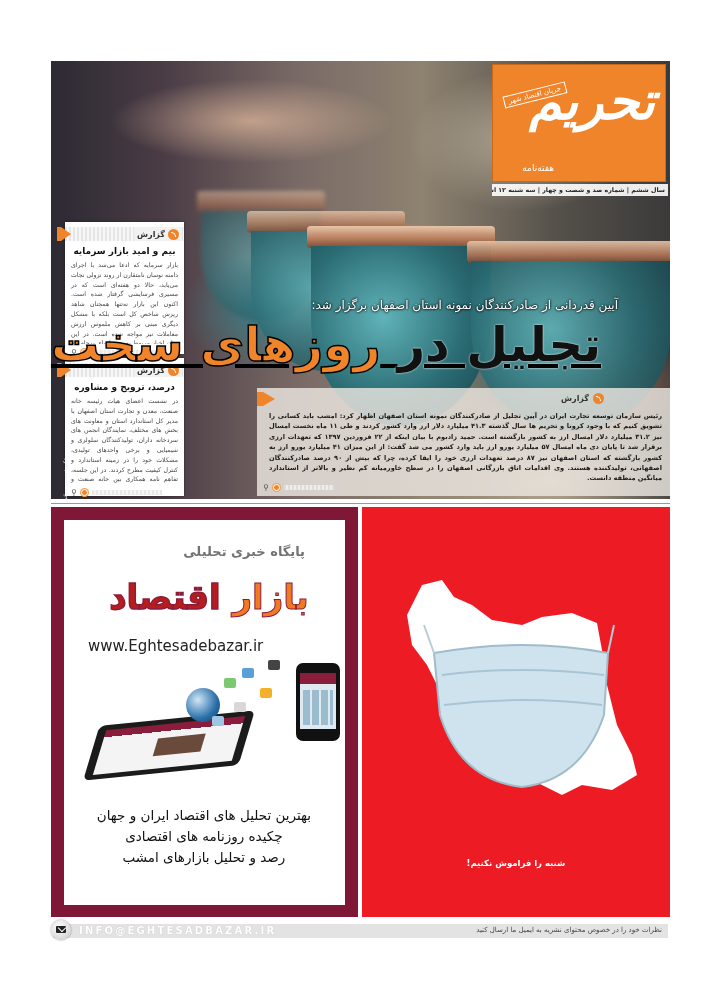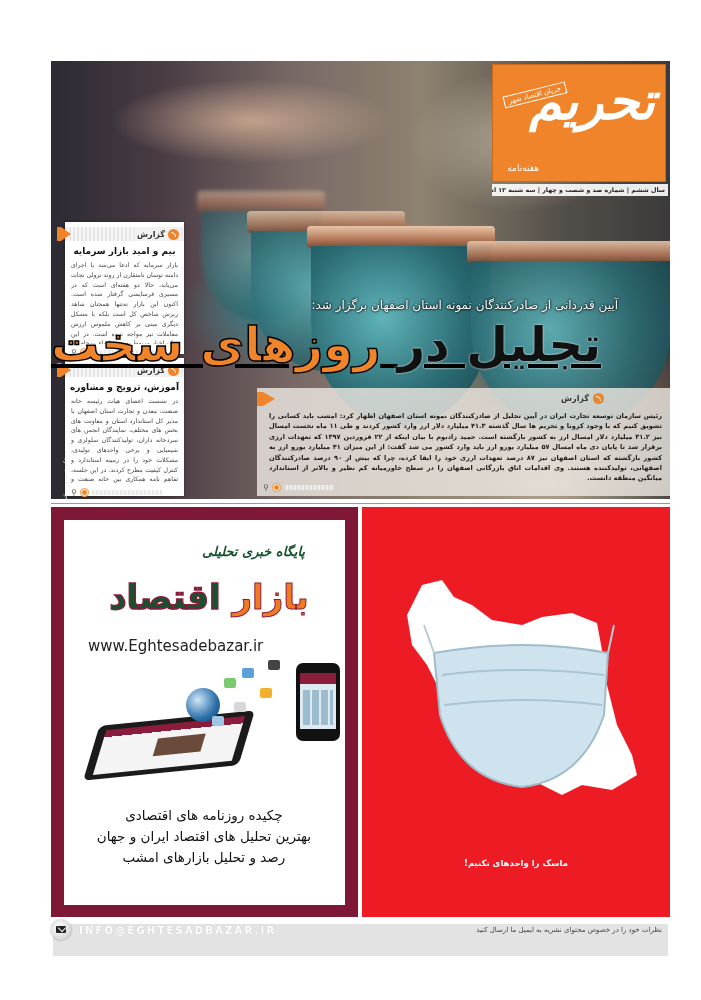--- a/index.html
+++ b/index.html
@@ -31,21 +31,21 @@
   .masthead {
     position: absolute; left: 492px; top: 64px; width: 174px; height: 118px;
     background: #f0842a; border: 1px solid #c96a1a;
   }
   .masthead .logo {
     position: absolute; right: 10px; top: 10px; color: #fff;
     font-family: "DejaVu Serif", serif; font-weight: bold; font-size: 52px; line-height: 1;
     direction: rtl; letter-spacing: -2px; font-style: italic;
   }
   .masthead .weekly {
-    position: absolute; right: 126px; bottom: 8px; color: #fff; font-size: 9px; direction: rtl;
+    position: absolute; right: 111px; bottom: 8px; color: #fff; font-size: 9px; direction: rtl;
   }
   .masthead .tagline {
     position: absolute; left: 10px; top: 24px; color: #fff; font-size: 7px;
     border: 1px solid #fff; padding: 1px 4px; transform: rotate(-14deg); direction: rtl;
   }
   .issue-line {
     position: absolute; left: 492px; top: 184px; width: 176px; height: 12px;
     background: rgba(255,255,255,0.9); font-size: 6.3px; color: #222; direction: rtl;
     text-align: right; padding: 2px 3px; white-space: nowrap; overflow: hidden; font-weight: bold;
   }
@@ -110,24 +110,24 @@
 
   .divider { position: absolute; left: 51px; top: 503px; width: 619px; height: 1px; background: #999; }
 
   
   .ad-bazar {
     position: absolute; left: 51px; top: 507px; width: 307px; height: 410px; background: #7f1736;
   }
   .ad-bazar .inner {
     position: absolute; left: 13px; top: 13px; right: 13px; bottom: 12px; background: #fff;
   }
-  .ad-bazar .subtitle { position: absolute; right: 40px; top: 24px; direction: rtl; font-size: 13px; font-weight: bold; color: #14532d; font-style: italic; }
+  .ad-bazar .subtitle { position: absolute; right: 40px; top: 24px; direction: rtl; font-size: 13px; font-weight: bold; color: #737373; }
   .ad-bazar .brand { position: absolute; left: 30px; top: 60px; width: 230px; direction: rtl; text-align: center;
     font-size: 34px; font-weight: bold; line-height: 1; letter-spacing: 1px; }
-  .ad-bazar .brand .w1 { color: #14532d; text-align: right; -webkit-text-stroke: 1.5px #8a1c3c; }
+  .ad-bazar .brand .w1 { color: #b91c1c; text-align: right; -webkit-text-stroke: 1.5px #8a1c3c; }
   .ad-bazar .brand .w2 { color: #f07a22; -webkit-text-stroke: 1px #8a1c3c; }
   .ad-bazar .url { position: absolute; left: 24px; top: 117px; font-size: 15px; color: #222; font-family: "DejaVu Sans", sans-serif; }
   .ad-bazar .devices { position: absolute; left: 20px; top: 138px; width: 260px; height: 125px; }
   .tablet { position: absolute; left: 10px; top: 60px; width: 150px; height: 55px; background: #1b1b1b; border-radius: 6px;
     transform: skewX(-22deg) rotate(-6deg); }
   .tablet .screen { position: absolute; inset: 5px 8px; background: linear-gradient(180deg, #8a1c3c 0 16%, #f4f4f4 16% 100%); }
   .tablet .screen::after { content:""; position:absolute; left:40%; top:30%; width:35%; height:40%; background:#6a4a3a; }
   .phone { position: absolute; right: 4px; top: 5px; width: 44px; height: 78px; background: #111; border-radius: 7px; }
   .phone .screen { position: absolute; left: 4px; right: 4px; top: 10px; bottom: 12px;
     background: linear-gradient(180deg, #8a1c3c 0 20%, #dfe9f0 20% 100%); }
@@ -145,21 +145,21 @@
     position: absolute; left: 362px; top: 507px; width: 308px; height: 410px; background: #ed1c24;
   }
   .ad-mask .hashtag { position: absolute; left: 0; right: 0; top: 40px; text-align: center; direction: rtl;
     color: #fff; font-size: 28px; font-weight: bold; }
   .ad-mask .map { position: absolute; left: 20px; top: 68px; width: 270px; height: 230px; }
   .ad-mask .caption { position: absolute; left: 0; right: 0; top: 351px; text-align: center; direction: rtl;
     color: #fff; font-size: 8.5px; font-weight: bold; }
 
   
   .footer {
-    position: absolute; left: 53px; top: 924px; width: 615px; height: 32px; background: #e3e3e3;
+    position: absolute; left: 53px; top: 924px; width: 615px; height: 14px; background: #e3e3e3;
   }
   .footer .mail { position: absolute; left: -2px; top: -4px; width: 20px; height: 20px; border-radius: 50%;
     background: radial-gradient(circle at 40% 35%, #ffffff, #d8d8d8 70%, #b0b0b0); box-shadow: 0 0 2px rgba(0,0,0,0.5); }
   .footer .mail::before { content:""; position:absolute; left:5px; top:6px; width:10px; height:7px; background:#222; border-radius:1px; }
   .footer .mail::after { content:""; position:absolute; left:6px; top:6px; width:8px; height:4px;
     border-bottom:1px solid #fff; border-left:1px solid #fff; transform: skewX(0) rotate(-45deg); transform-origin: center; width:5px; height:5px; left:7.5px; top:4.5px; }
   .footer .email { position: absolute; left: 26px; top: 1px; font-size: 10px; letter-spacing: 2.2px; color: #fff;
     text-shadow: 0 0 1px #bbb; font-weight: bold; }
   .footer .note { position: absolute; right: 6px; top: 2px; direction: rtl; font-size: 7px; color: #444; }
 </style>
@@ -210,21 +210,21 @@
 </div>
 
 <div class="card" style="left:65px; top:358px; height:138px;">
   <div class="card-head">
     <div class="arrow"></div>
     <div class="tag">
       <span class="rss"></span>
       <span class="tag-label">گزارش</span>
     </div>
   </div>
-  <div class="title">آموزش، ترویج و مشاوره</div>
+  <div class="title">درصد، ترویج و مشاوره</div>
   <div class="body" style="height:88px; overflow:hidden;">در نشست اعضای هیات رئیسه خانه صنعت، معدن و تجارت استان اصفهان با مدیر کل استاندارد استان و معاونت های بخش های مختلف، نمایندگان انجمن های سردخانه داران، تولیدکنندگان سلولزی و شیمیایی و برخی واحدهای تولیدی، مشکلات خود را در زمینه استاندارد و کنترل کیفیت مطرح کردند. در این جلسه، تفاهم نامه همکاری بین خانه صنعت و سازمان استاندارد استان اصفهان به امضای طرفین رسید. سیدعبدالوهاب سهل آبادی در این نشست با اشاره به اینکه...</div>
   <div class="foot">
     <span class="share">⚲</span>
     <span class="dot"></span>
     <span class="bar"></span>
   </div>
 </div>
 
 <div class="photo-credit">عکس: محسن جوانمرد</div>
 
@@ -267,36 +267,36 @@
       <div class="tile" style="left:158px; top:10px; background:#5aa0d8;"></div>
       <div class="tile" style="left:176px; top:30px; background:#f3b12b;"></div>
       <div class="tile" style="left:150px; top:44px; background:#d8d8d8;"></div>
       <div class="tile" style="left:184px; top:2px; background:#444;"></div>
       <div class="tile" style="left:128px; top:58px; background:#9ec6e6;"></div>
       <div class="phone">
           <div class="screen"></div>
         </div>
     </div>
     <div class="features">
+      <div>بهترین تحلیل های اقتصاد ایران و جهان</div>
       <div>چکیده روزنامه های اقتصادی</div>
-      <div>بهترین تحلیل های اقتصاد ایران و جهان</div>
       <div>رصد و تحلیل بازارهای امشب</div>
     </div>
   </div>
 </div>
 
 <div class="ad-mask">
   <svg class="map" viewBox="0 0 270 230">
     <path d="M40 10 L60 5 L72 22 L90 30 L110 45 L140 50 L160 42 L190 38 L215 48 L220 75 L225 110 L235 150 L250 180 L255 200 L230 215 L200 210 L180 220 L150 205 L120 190 L95 165 L70 140 L55 110 L45 90 L30 70 L25 40 Z" fill="#ffffff"></path>
     <path d="M52 78 Q140 62 226 78 L222 140 Q200 205 140 212 Q78 205 58 140 Z" fill="#cfe3ee" stroke="#9fbccb" stroke-width="2"></path>
     <path d="M60 100 Q140 90 222 100" stroke="#a9c4d3" stroke-width="2" fill="none"></path>
     <path d="M62 130 Q140 120 220 130" stroke="#a9c4d3" stroke-width="2" fill="none"></path>
     <path d="M52 78 L42 50" stroke="#b9ccd6" stroke-width="2"></path>
     <path d="M226 78 L232 50" stroke="#b9ccd6" stroke-width="2"></path>
   </svg>
-  <div class="caption">ماسک را واحدهای نکنیم!</div>
+  <div class="caption">شنبه را فراموش نکنیم!</div>
 </div>
 
 <div class="footer">
   <div class="mail"></div>
   <div class="email">INFO@EGHTESADBAZAR.IR</div>
   <div class="note">نظرات خود را در خصوص محتوای نشریه به ایمیل ما ارسال کنید</div>
 </div>
 
 </body></html>

